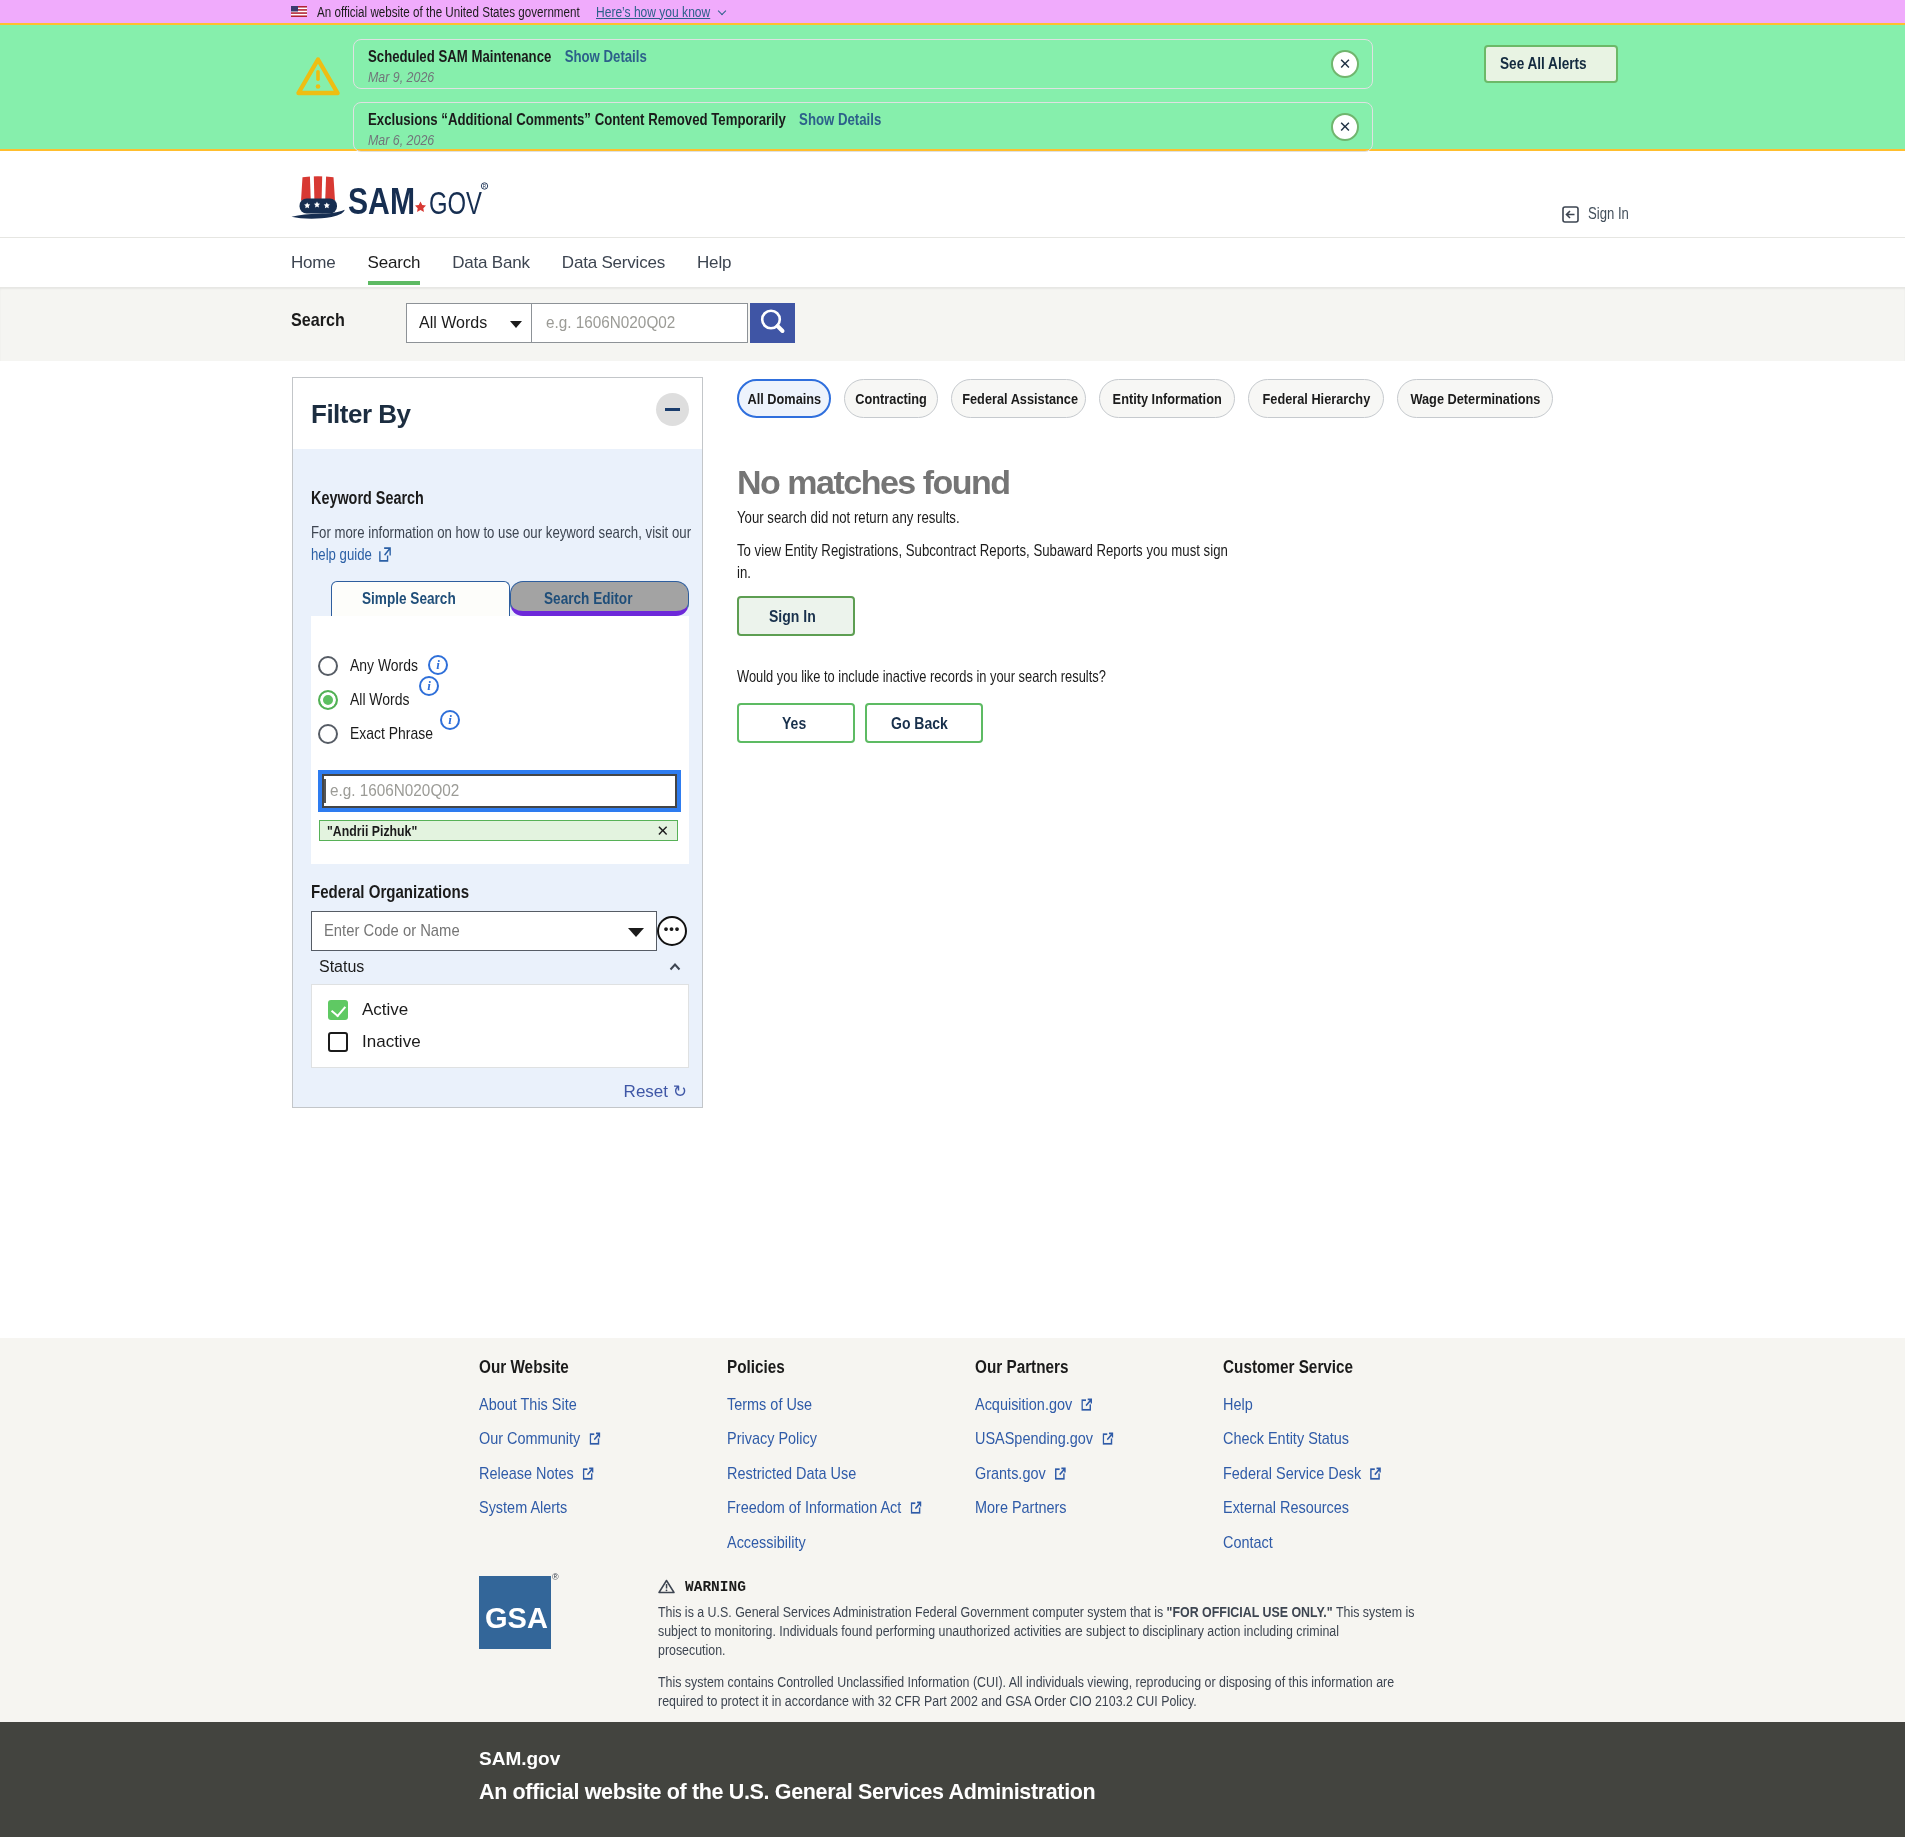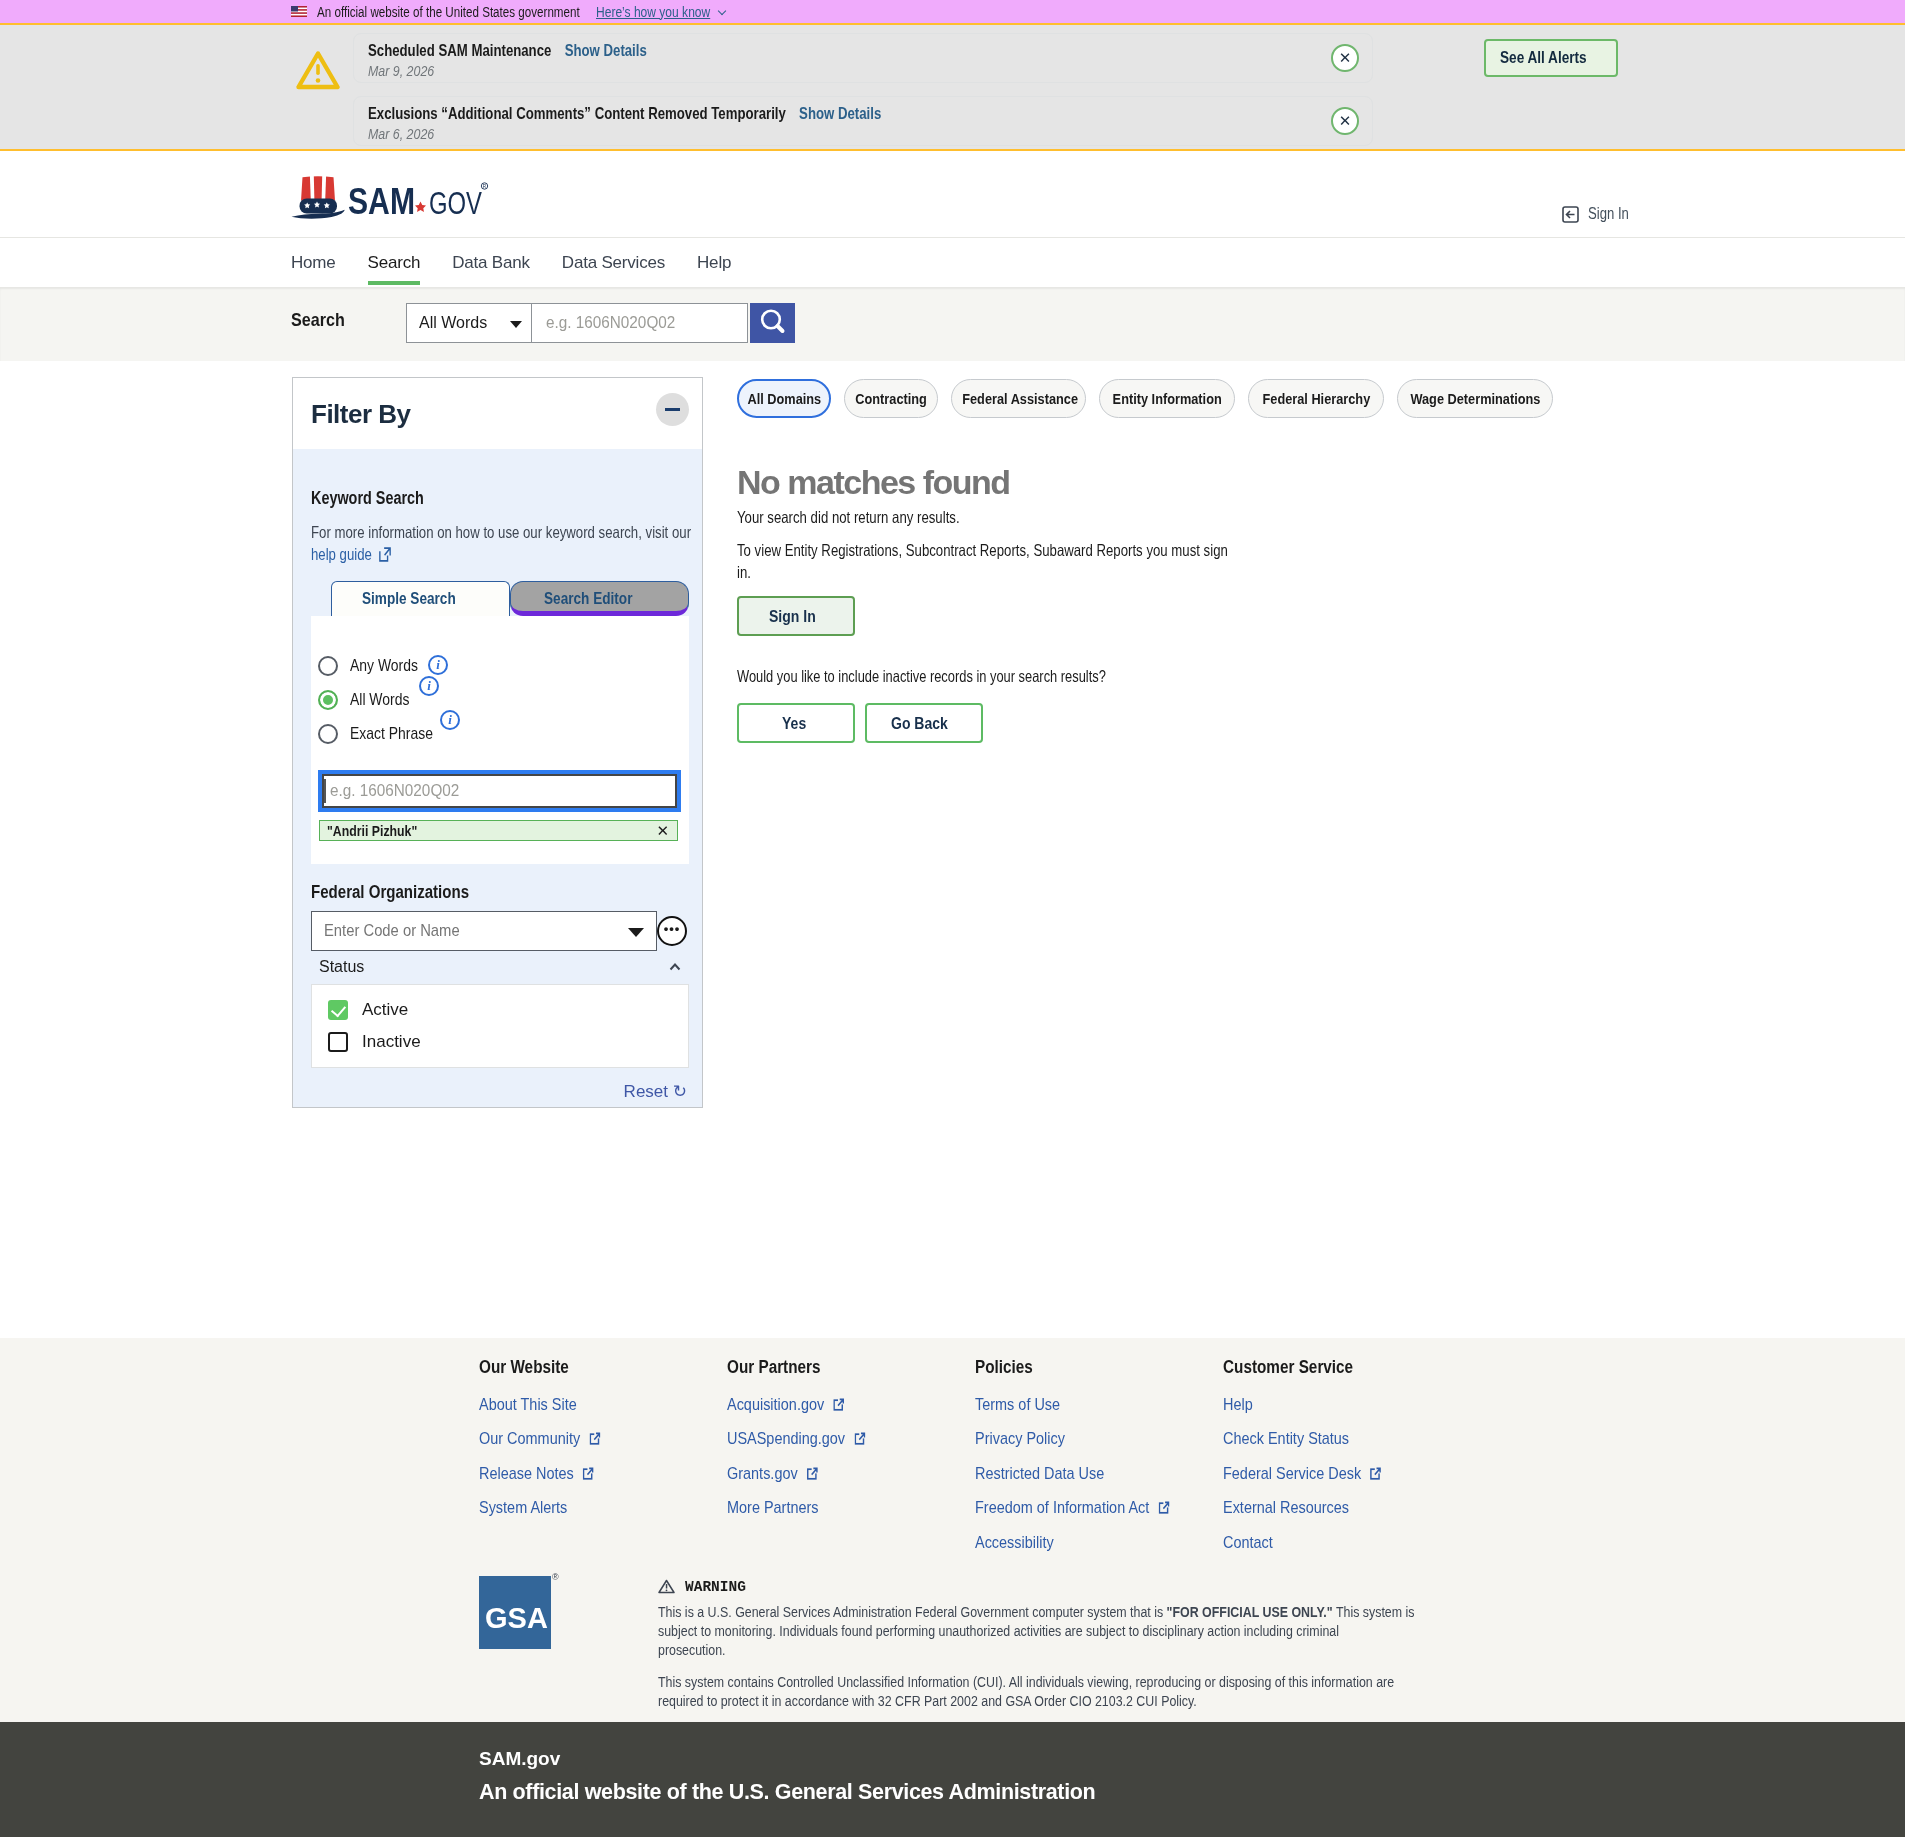--- a/index.html
+++ b/index.html
@@ -11,21 +11,21 @@
 
   
   .gov-banner { background:#f0abfc; height:25px; border-bottom:2px solid #ffbe2e; }
   .gov-banner .container { display:flex; align-items:center; height:23px; font-size:14px; color:#1b1b1b; }
   .gov-banner .flag { margin-right:10px; display:block; }
   .gov-banner a.how { color:#2c608a; text-decoration:none; position:absolute; left:305px; font-size:14px; }
   .gov-banner a.how span { text-decoration:underline; }
   .chev-dn { display:inline-block; width:6px; height:6px; border-right:1.5px solid #2c608a; border-bottom:1.5px solid #2c608a; transform:rotate(45deg); position:absolute; left:428px; top:8px; }
 
   
-  .alerts { background:#e5e5e5; border-bottom:2px solid #ffbe2e; padding:8px 0 0 0; height:126px; }
+  .alerts { background:#86efac; border-bottom:2px solid #ffbe2e; padding:14px 0 0 0; height:126px; }
   .warn-tri { position:absolute; left:5px; top:17px; }
   .alert-col { margin-left:62px; width:1020px; }
   .alert-box { border:1px solid #dfe1e2; border-radius:8px; padding:7px 14px 0 14px; position:relative; margin-bottom:13px; height:50px; }
   .alert-box .ttl { font-size:16.5px; font-weight:bold; color:#1b1b1b; }
   .alert-box .ttl a { color:#2c608a; font-weight:bold; margin-left:12px; text-decoration:none; }
   .alert-box .date { font-size:15.5px; font-style:italic; color:#71767a; margin-top:2px; }
   .alert-close { position:absolute; right:13px; top:50%; margin-top:-14px; width:28px; height:28px; border-radius:50%; border:2px solid #70b66e; background:#fff; color:#1c2d40; font-size:15px; line-height:24px; text-align:center; }
   .see-all { position:absolute; right:-4px; top:6px; width:134px; height:38px; background:#e8f3e3; border:2px solid #6cb968; border-radius:4px; font-weight:bold; font-size:16px; color:#132a3f; text-align:center; line-height:34px; }
 
   
@@ -318,49 +318,49 @@
             <path d="M5.6 7.6 L11.4 1.8 M7.6 1.4 H11.8 V5.6" fill="none" stroke="#2f5ba8" stroke-width="1.7"></path>
           </svg></a>
       <a href="#">Release Notes <svg class="exticon" width="13" height="13" viewBox="0 0 13 13" style="margin-left:6px;vertical-align:-1px">
             <rect x="1" y="2.2" width="9.6" height="9.6" fill="none" stroke="#2f5ba8" stroke-width="1.7"></rect>
             <rect x="5.6" y="0" width="7.4" height="6.4" fill="#f6f5f1"></rect>
             <path d="M5.6 7.6 L11.4 1.8 M7.6 1.4 H11.8 V5.6" fill="none" stroke="#2f5ba8" stroke-width="1.7"></path>
           </svg></a>
       <a href="#">System Alerts</a>
     </div>
     <div class="fcol">
-      <h3>Our Partners</h3>
-      <a href="#">Acquisition.gov <svg class="exticon" width="13" height="13" viewBox="0 0 13 13" style="margin-left:6px;vertical-align:-1px">
-            <rect x="1" y="2.2" width="9.6" height="9.6" fill="none" stroke="#2f5ba8" stroke-width="1.7"></rect>
-            <rect x="5.6" y="0" width="7.4" height="6.4" fill="#f6f5f1"></rect>
-            <path d="M5.6 7.6 L11.4 1.8 M7.6 1.4 H11.8 V5.6" fill="none" stroke="#2f5ba8" stroke-width="1.7"></path>
-          </svg></a>
-      <a href="#">USASpending.gov <svg class="exticon" width="13" height="13" viewBox="0 0 13 13" style="margin-left:6px;vertical-align:-1px">
-            <rect x="1" y="2.2" width="9.6" height="9.6" fill="none" stroke="#2f5ba8" stroke-width="1.7"></rect>
-            <rect x="5.6" y="0" width="7.4" height="6.4" fill="#f6f5f1"></rect>
-            <path d="M5.6 7.6 L11.4 1.8 M7.6 1.4 H11.8 V5.6" fill="none" stroke="#2f5ba8" stroke-width="1.7"></path>
-          </svg></a>
-      <a href="#">Grants.gov <svg class="exticon" width="13" height="13" viewBox="0 0 13 13" style="margin-left:6px;vertical-align:-1px">
-            <rect x="1" y="2.2" width="9.6" height="9.6" fill="none" stroke="#2f5ba8" stroke-width="1.7"></rect>
-            <rect x="5.6" y="0" width="7.4" height="6.4" fill="#f6f5f1"></rect>
-            <path d="M5.6 7.6 L11.4 1.8 M7.6 1.4 H11.8 V5.6" fill="none" stroke="#2f5ba8" stroke-width="1.7"></path>
-          </svg></a>
-      <a href="#">More Partners</a>
-    </div>
-    <div class="fcol">
       <h3>Policies</h3>
       <a href="#">Terms of Use</a>
       <a href="#">Privacy Policy</a>
       <a href="#">Restricted Data Use</a>
       <a href="#">Freedom of Information Act <svg class="exticon" width="13" height="13" viewBox="0 0 13 13" style="margin-left:6px;vertical-align:-1px">
             <rect x="1" y="2.2" width="9.6" height="9.6" fill="none" stroke="#2f5ba8" stroke-width="1.7"></rect>
             <rect x="5.6" y="0" width="7.4" height="6.4" fill="#f6f5f1"></rect>
             <path d="M5.6 7.6 L11.4 1.8 M7.6 1.4 H11.8 V5.6" fill="none" stroke="#2f5ba8" stroke-width="1.7"></path>
           </svg></a>
       <a href="#">Accessibility</a>
+    </div>
+    <div class="fcol">
+      <h3>Our Partners</h3>
+      <a href="#">Acquisition.gov <svg class="exticon" width="13" height="13" viewBox="0 0 13 13" style="margin-left:6px;vertical-align:-1px">
+            <rect x="1" y="2.2" width="9.6" height="9.6" fill="none" stroke="#2f5ba8" stroke-width="1.7"></rect>
+            <rect x="5.6" y="0" width="7.4" height="6.4" fill="#f6f5f1"></rect>
+            <path d="M5.6 7.6 L11.4 1.8 M7.6 1.4 H11.8 V5.6" fill="none" stroke="#2f5ba8" stroke-width="1.7"></path>
+          </svg></a>
+      <a href="#">USASpending.gov <svg class="exticon" width="13" height="13" viewBox="0 0 13 13" style="margin-left:6px;vertical-align:-1px">
+            <rect x="1" y="2.2" width="9.6" height="9.6" fill="none" stroke="#2f5ba8" stroke-width="1.7"></rect>
+            <rect x="5.6" y="0" width="7.4" height="6.4" fill="#f6f5f1"></rect>
+            <path d="M5.6 7.6 L11.4 1.8 M7.6 1.4 H11.8 V5.6" fill="none" stroke="#2f5ba8" stroke-width="1.7"></path>
+          </svg></a>
+      <a href="#">Grants.gov <svg class="exticon" width="13" height="13" viewBox="0 0 13 13" style="margin-left:6px;vertical-align:-1px">
+            <rect x="1" y="2.2" width="9.6" height="9.6" fill="none" stroke="#2f5ba8" stroke-width="1.7"></rect>
+            <rect x="5.6" y="0" width="7.4" height="6.4" fill="#f6f5f1"></rect>
+            <path d="M5.6 7.6 L11.4 1.8 M7.6 1.4 H11.8 V5.6" fill="none" stroke="#2f5ba8" stroke-width="1.7"></path>
+          </svg></a>
+      <a href="#">More Partners</a>
     </div>
     <div class="fcol">
       <h3>Customer Service</h3>
       <a href="#">Help</a>
       <a href="#">Check Entity Status</a>
       <a href="#">Federal Service Desk <svg class="exticon" width="13" height="13" viewBox="0 0 13 13" style="margin-left:6px;vertical-align:-1px">
             <rect x="1" y="2.2" width="9.6" height="9.6" fill="none" stroke="#2f5ba8" stroke-width="1.7"></rect>
             <rect x="5.6" y="0" width="7.4" height="6.4" fill="#f6f5f1"></rect>
             <path d="M5.6 7.6 L11.4 1.8 M7.6 1.4 H11.8 V5.6" fill="none" stroke="#2f5ba8" stroke-width="1.7"></path>
           </svg></a>

